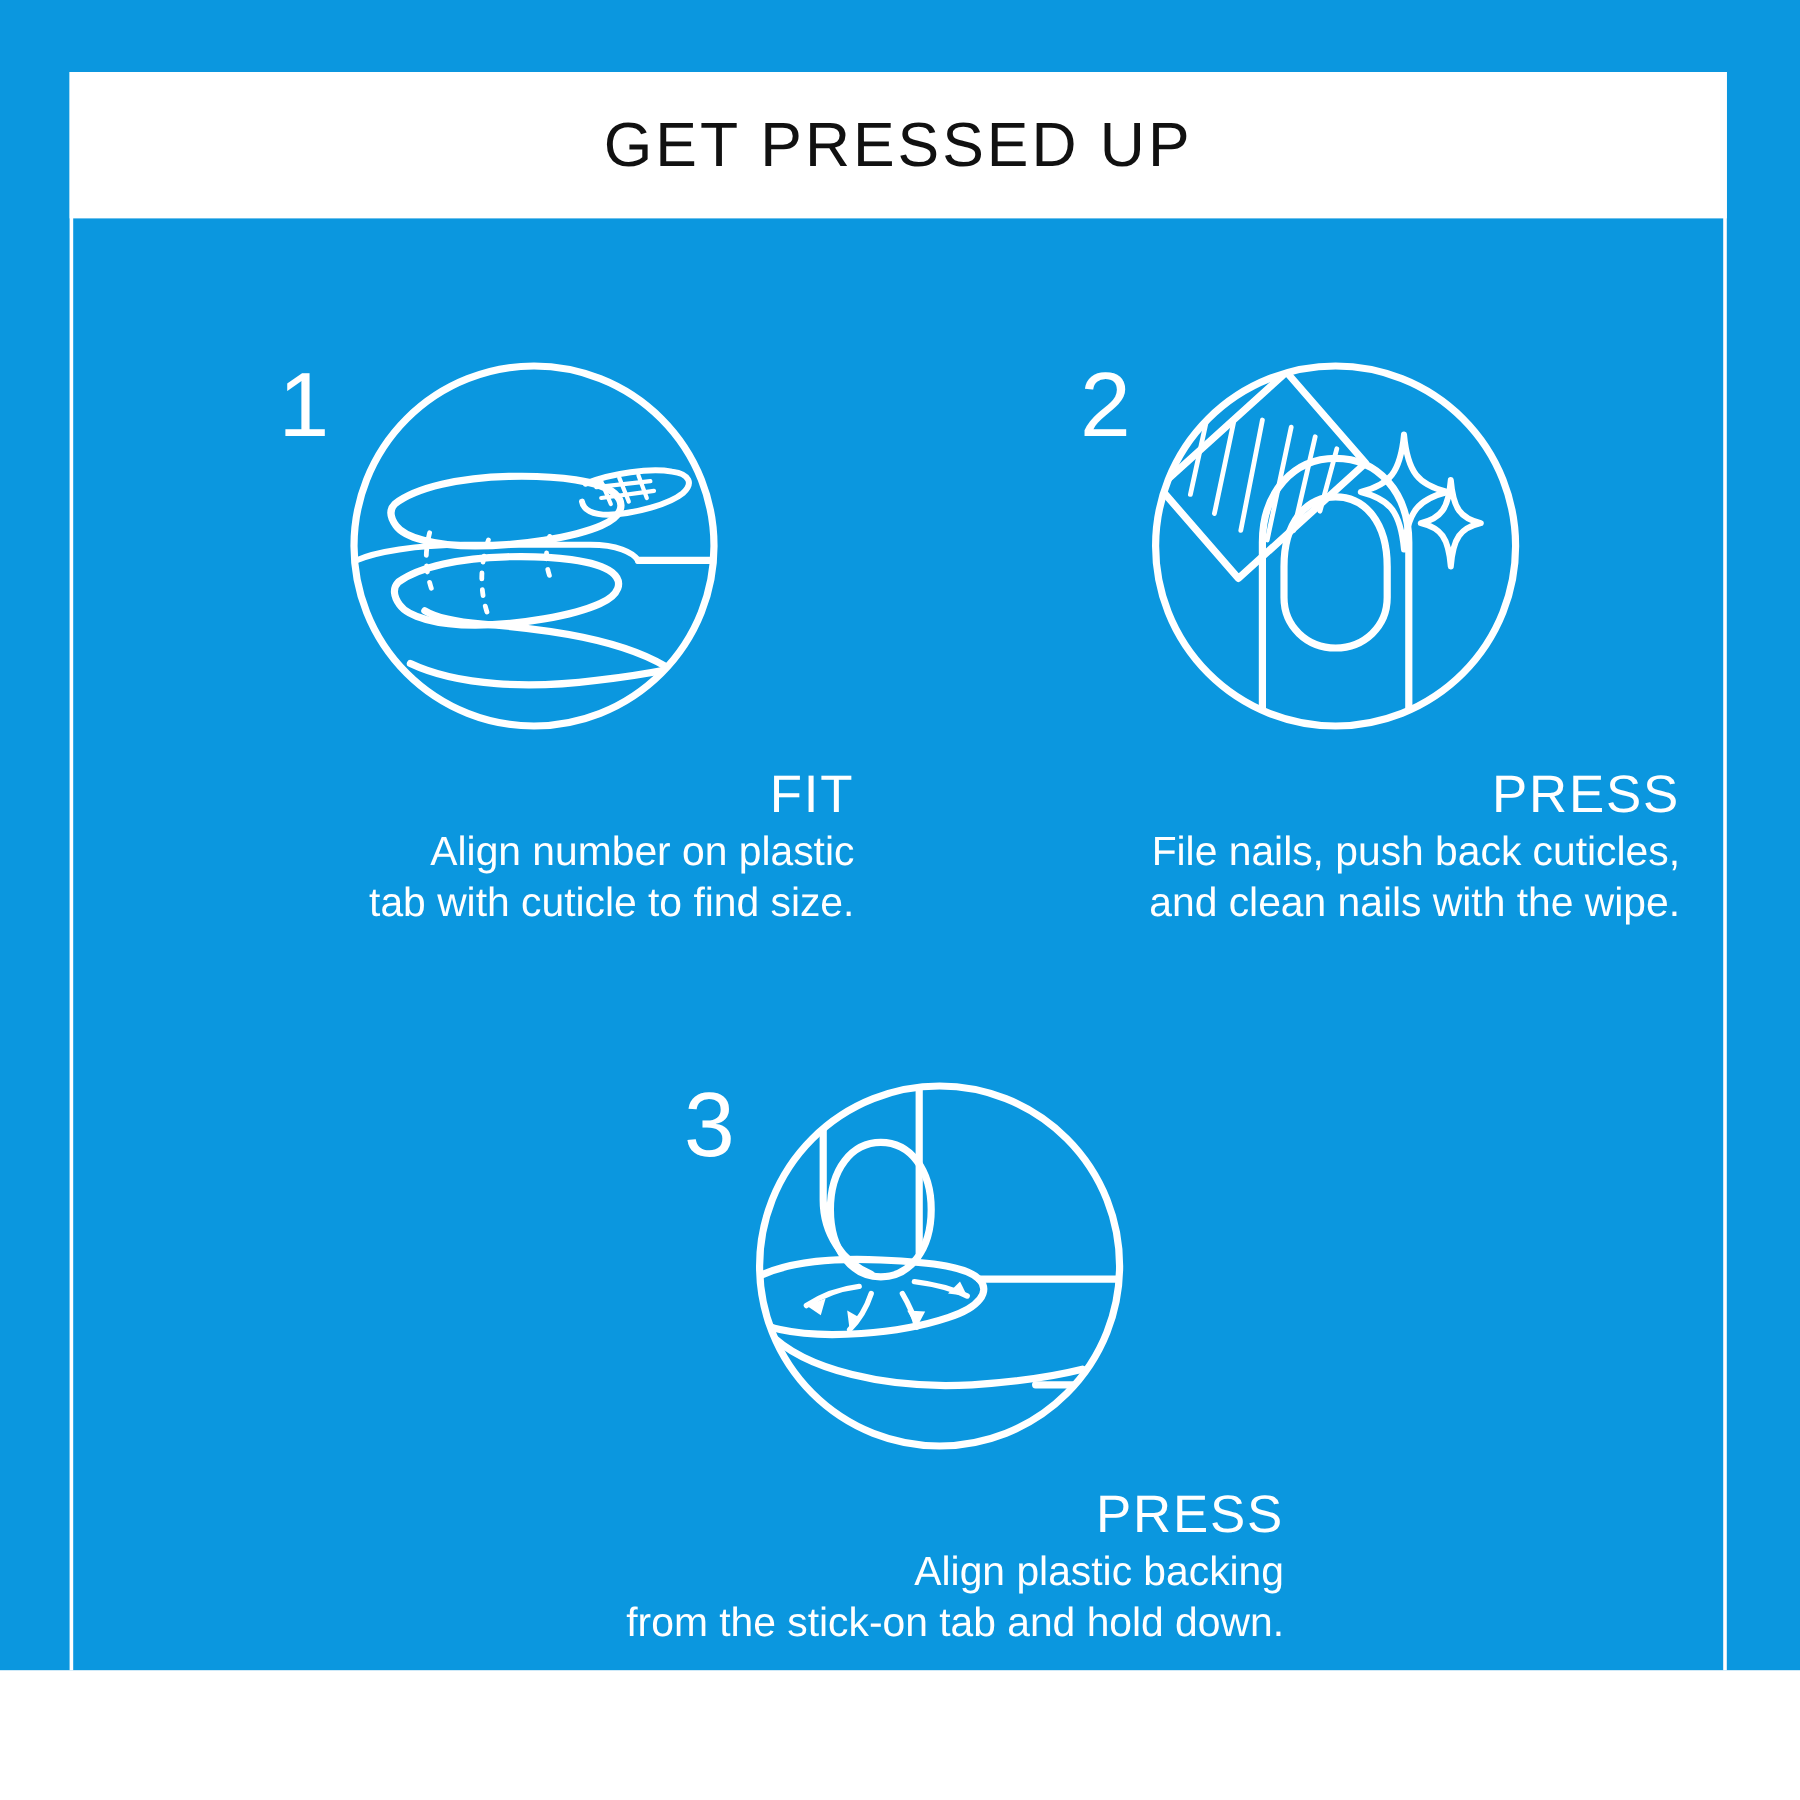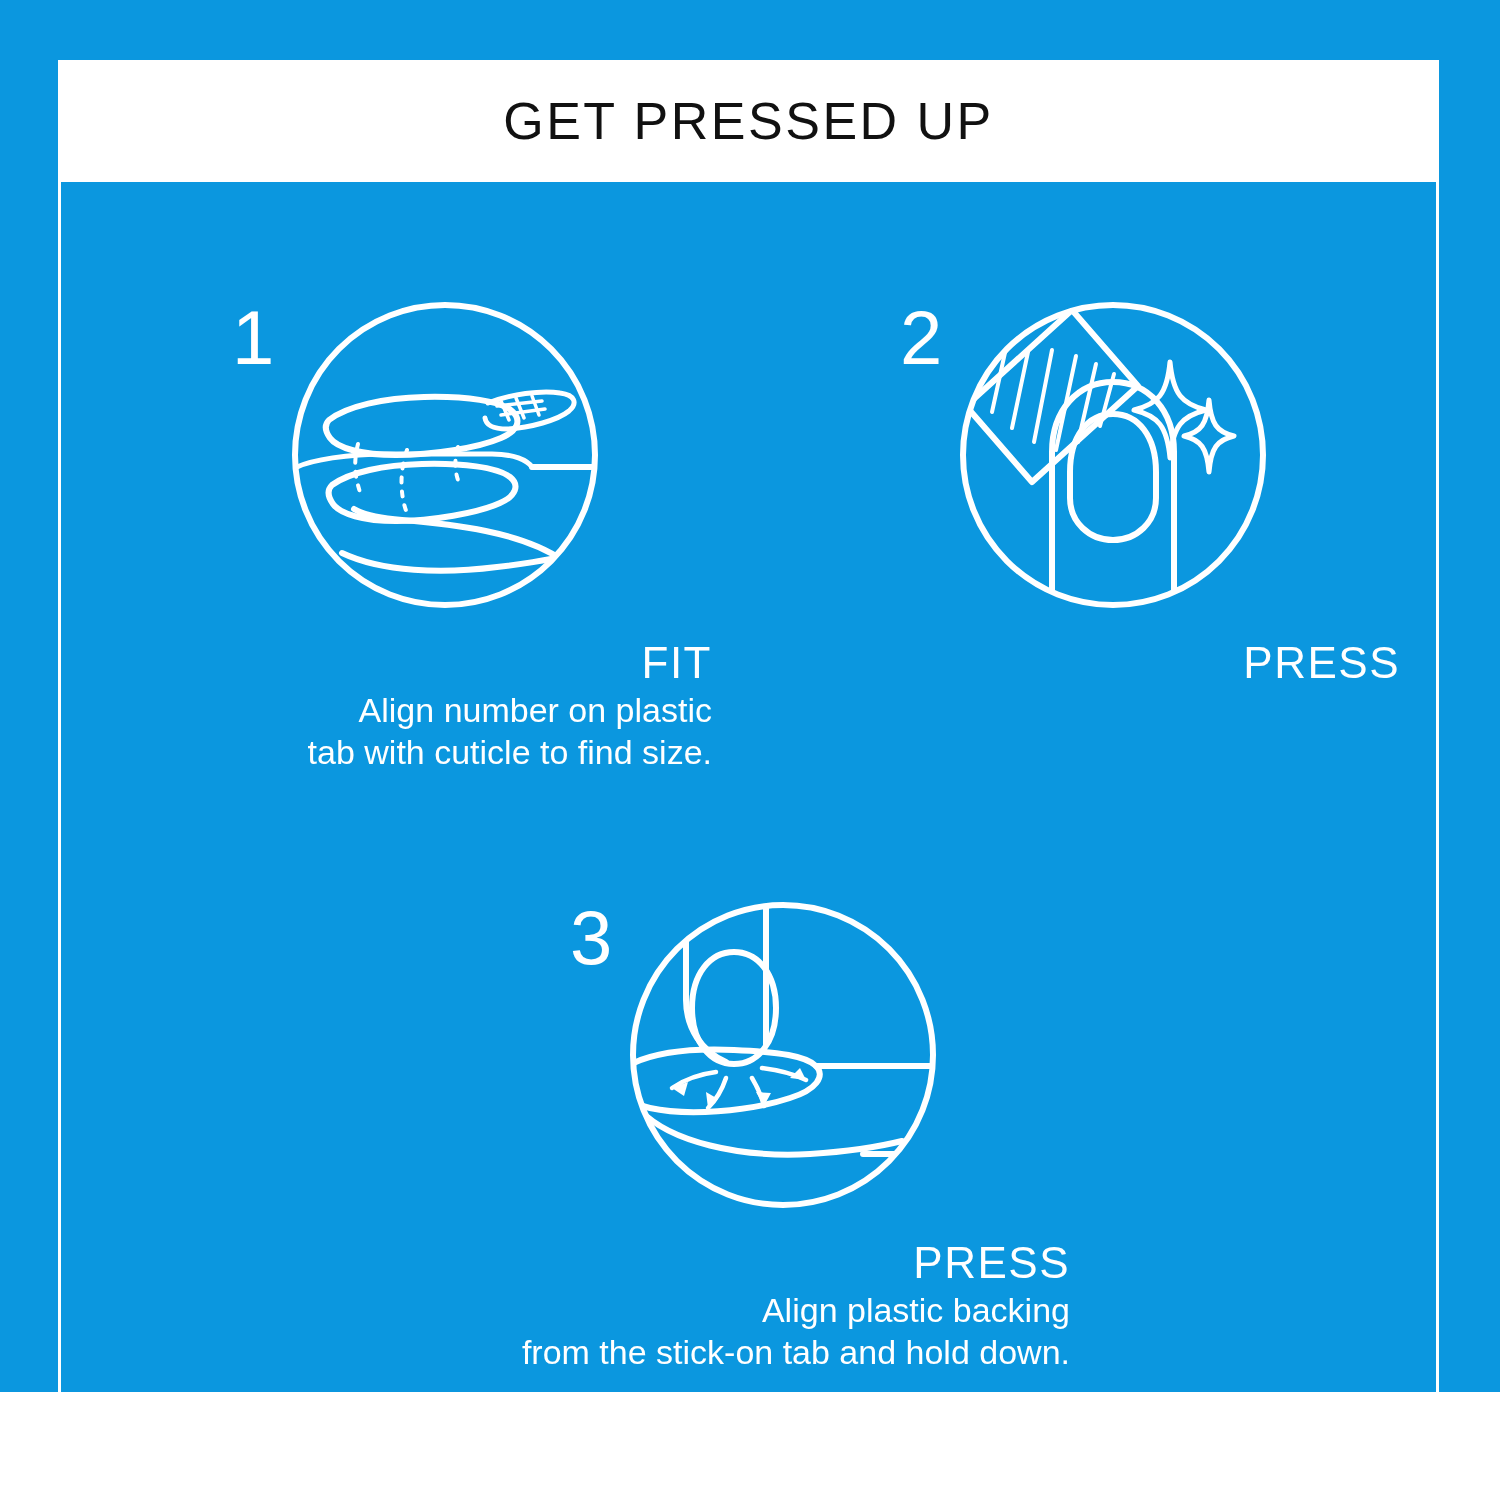--- a/index.html
+++ b/index.html
@@ -210,20 +210,22 @@
             <path d="M210 60 C 213 92, 222 102, 246 108 C 222 114, 213 124, 210 156
                      C 207 124, 198 114, 174 108 C 198 102, 207 92, 210 60 Z" stroke-width="5"></path>
             <path d="M249 98 C 251 122, 257 130, 274 134 C 257 138, 251 146, 249 170
                      C 247 146, 241 138, 224 134 C 241 130, 247 122, 249 98 Z" stroke-width="5"></path>
           </g>
         </svg>
       </div>
     </div>
     <div class="step-caption">
       <div class="step-title">PRESS</div>
+      <div class="step-desc">File nails, push back cuticles,
+and clean nails with the wipe.</div>
     </div>
   </div>
 
   <div class="step" id="step-3">
     <div class="step-visual">
       <div class="step-number">3</div>
       <div class="step-circle">
         <svg viewBox="0 0 306 306" width="306" height="306" fill="none" stroke="#ffffff" stroke-width="6" stroke-linecap="round" stroke-linejoin="round">
           <defs>
             <clipPath id="clip3">

